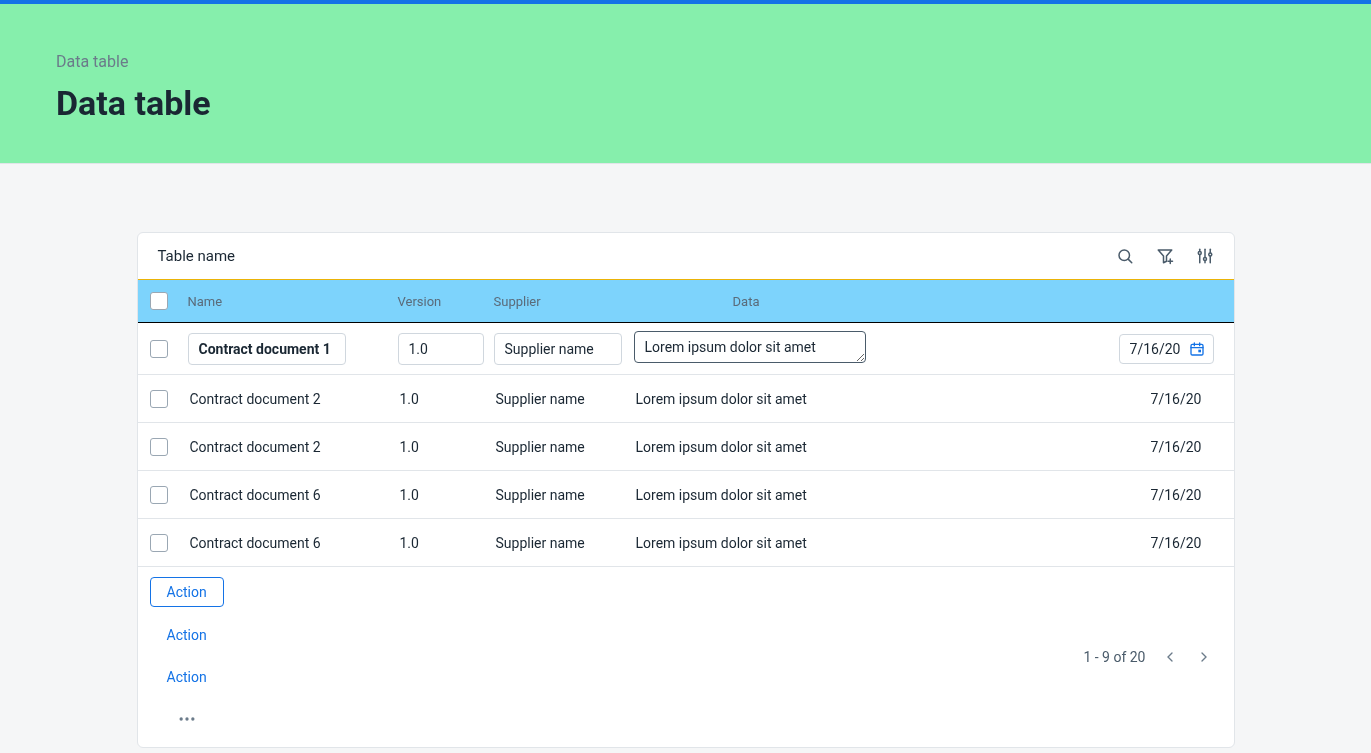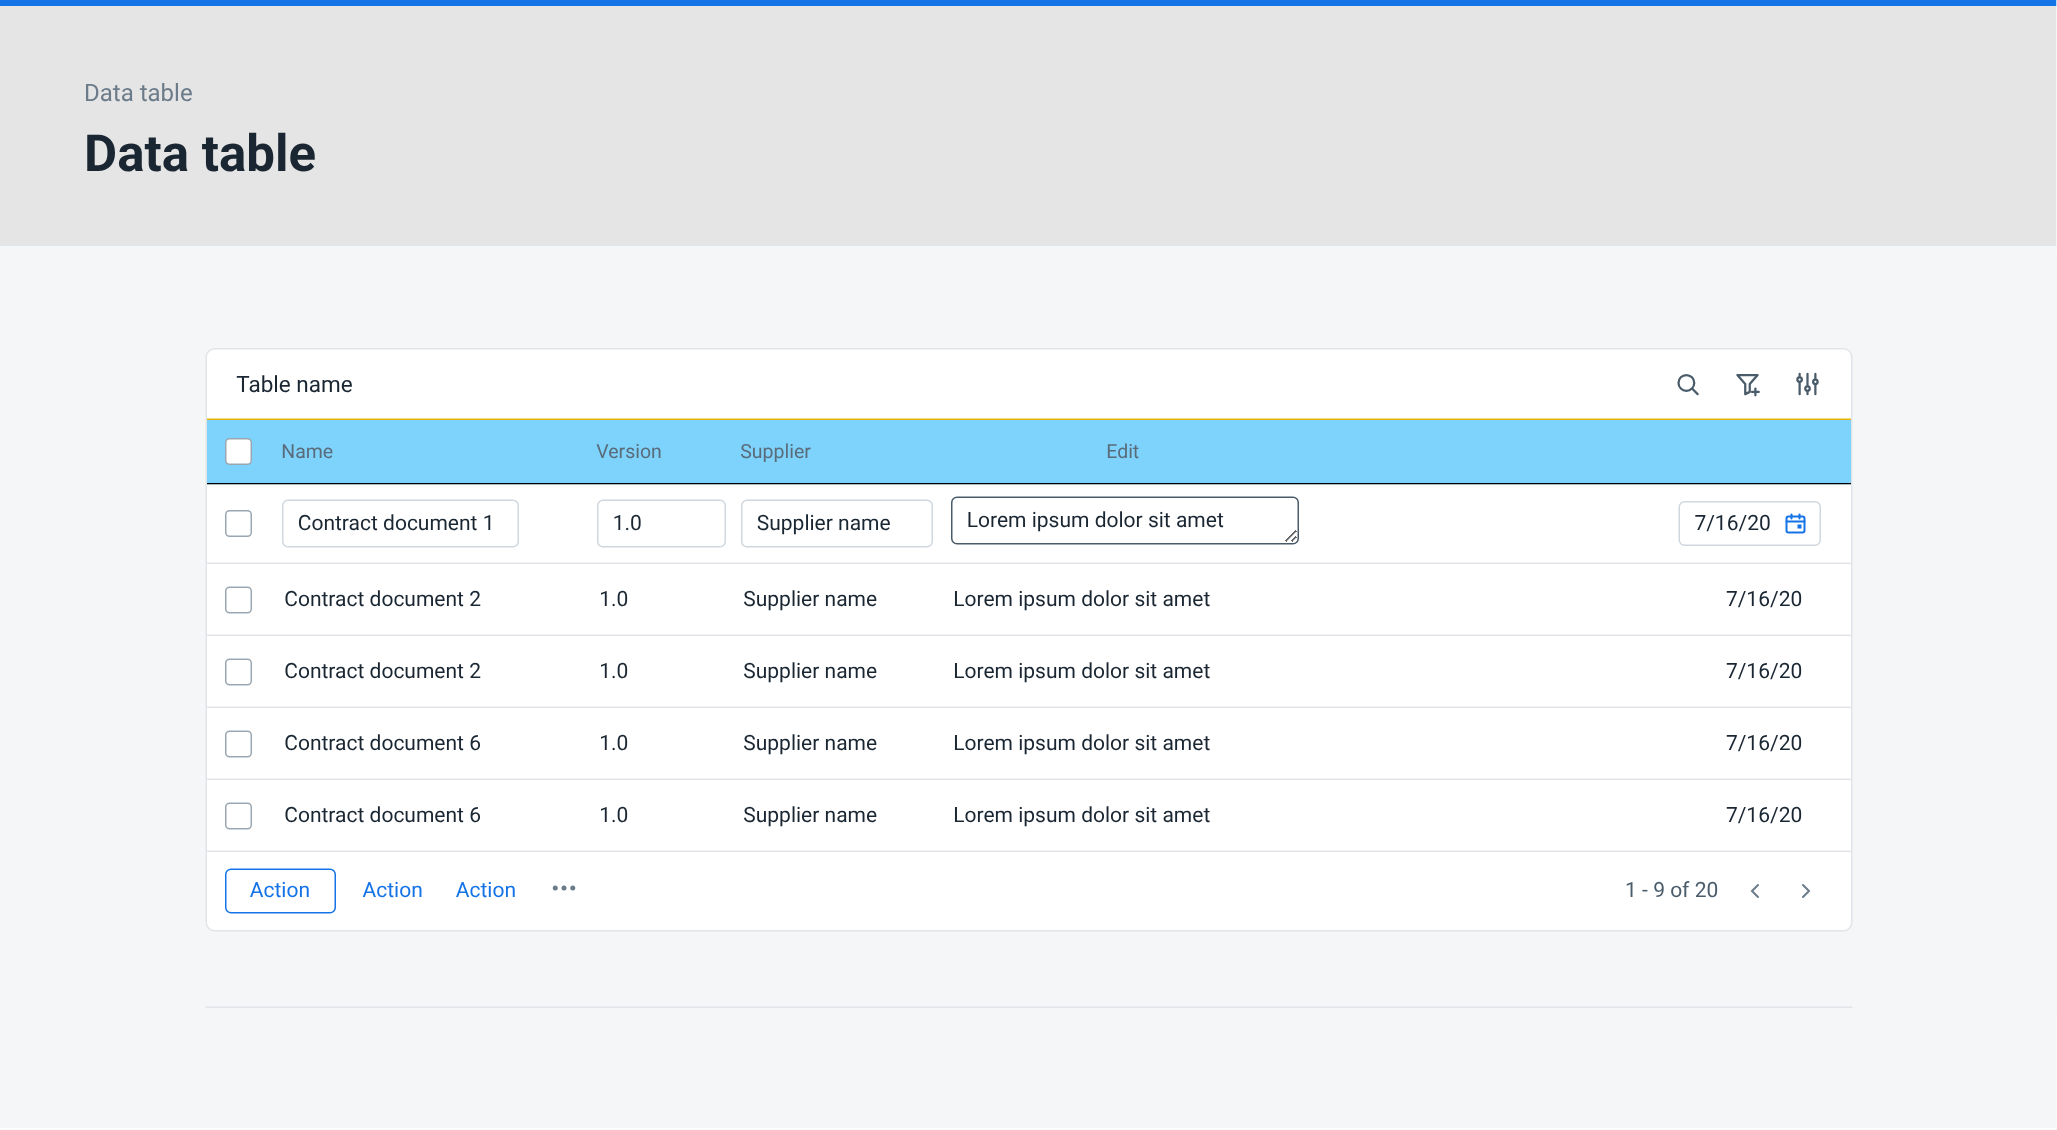--- a/index.html
+++ b/index.html
@@ -12,21 +12,21 @@
       background: #ffffff;
       color: #1a2733;
     }
     .top-bar {
       height: 4px;
       background: #1473e6;
       width: 100%;
     }
     .header-area {
       padding: 48px 56px 40px 56px;
-      background: #e5e5e5;
+      background: #86efac;
       border-bottom: 1px solid #e1e5e9;
     }
     .breadcrumb {
       font-size: 16px;
       color: #6b7b8a;
       margin-bottom: 12px;
     }
     .page-title {
       font-size: 34px;
       font-weight: 700;
@@ -131,21 +131,21 @@
       width: 100%;
       border: 1px solid #d0d7de;
       border-radius: 4px;
       padding: 7px 10px;
       font-size: 14px;
       font-family: inherit;
       color: #1a2733;
       background: #ffffff;
     }
     .input-field.narrow { width: 86px; }
-    .input-field.name-w { width: 158px; }
+    .input-field.name-w { width: 158px; font-weight: bold; }
     .input-field.supplier-w { width: 128px; }
     .textarea-field {
       width: 232px;
       border: 1px solid #4a5b6a;
       border-radius: 4px;
       padding: 7px 10px;
       font-size: 14px;
       font-family: inherit;
       color: #1a2733;
       background: #ffffff;
@@ -181,20 +181,21 @@
     .table-footer {
       display: flex;
       align-items: center;
       justify-content: space-between;
       padding: 10px 20px 10px 12px;
     }
     .footer-actions {
       display: flex;
       align-items: center;
       gap: 14px;
+      flex-direction: column;
     }
     .btn-action {
       border: 1px solid #1473e6;
       background: #ffffff;
       color: #1473e6;
       font-size: 14px;
       padding: 6px 16px;
       border-radius: 4px;
       cursor: pointer;
       font-family: inherit;
@@ -277,21 +278,21 @@
       </div>
     </div>
 
     <div class="table-head-row">
       <div class="col-check">
         <div class="checkbox"></div>
       </div>
       <div class="col-name">Name</div>
       <div class="col-version">Version</div>
       <div class="col-supplier">Supplier</div>
-      <div class="col-date">Edit</div>
+      <div class="col-date">Data</div>
     </div>
 
     <div class="table-row edit-row">
       <div class="col-check">
           <div class="checkbox"></div>
         </div>
       <div class="col-name">
         <input class="input-field name-w" value="Contract document 1" style="">
       </div>
       <div class="col-version">

